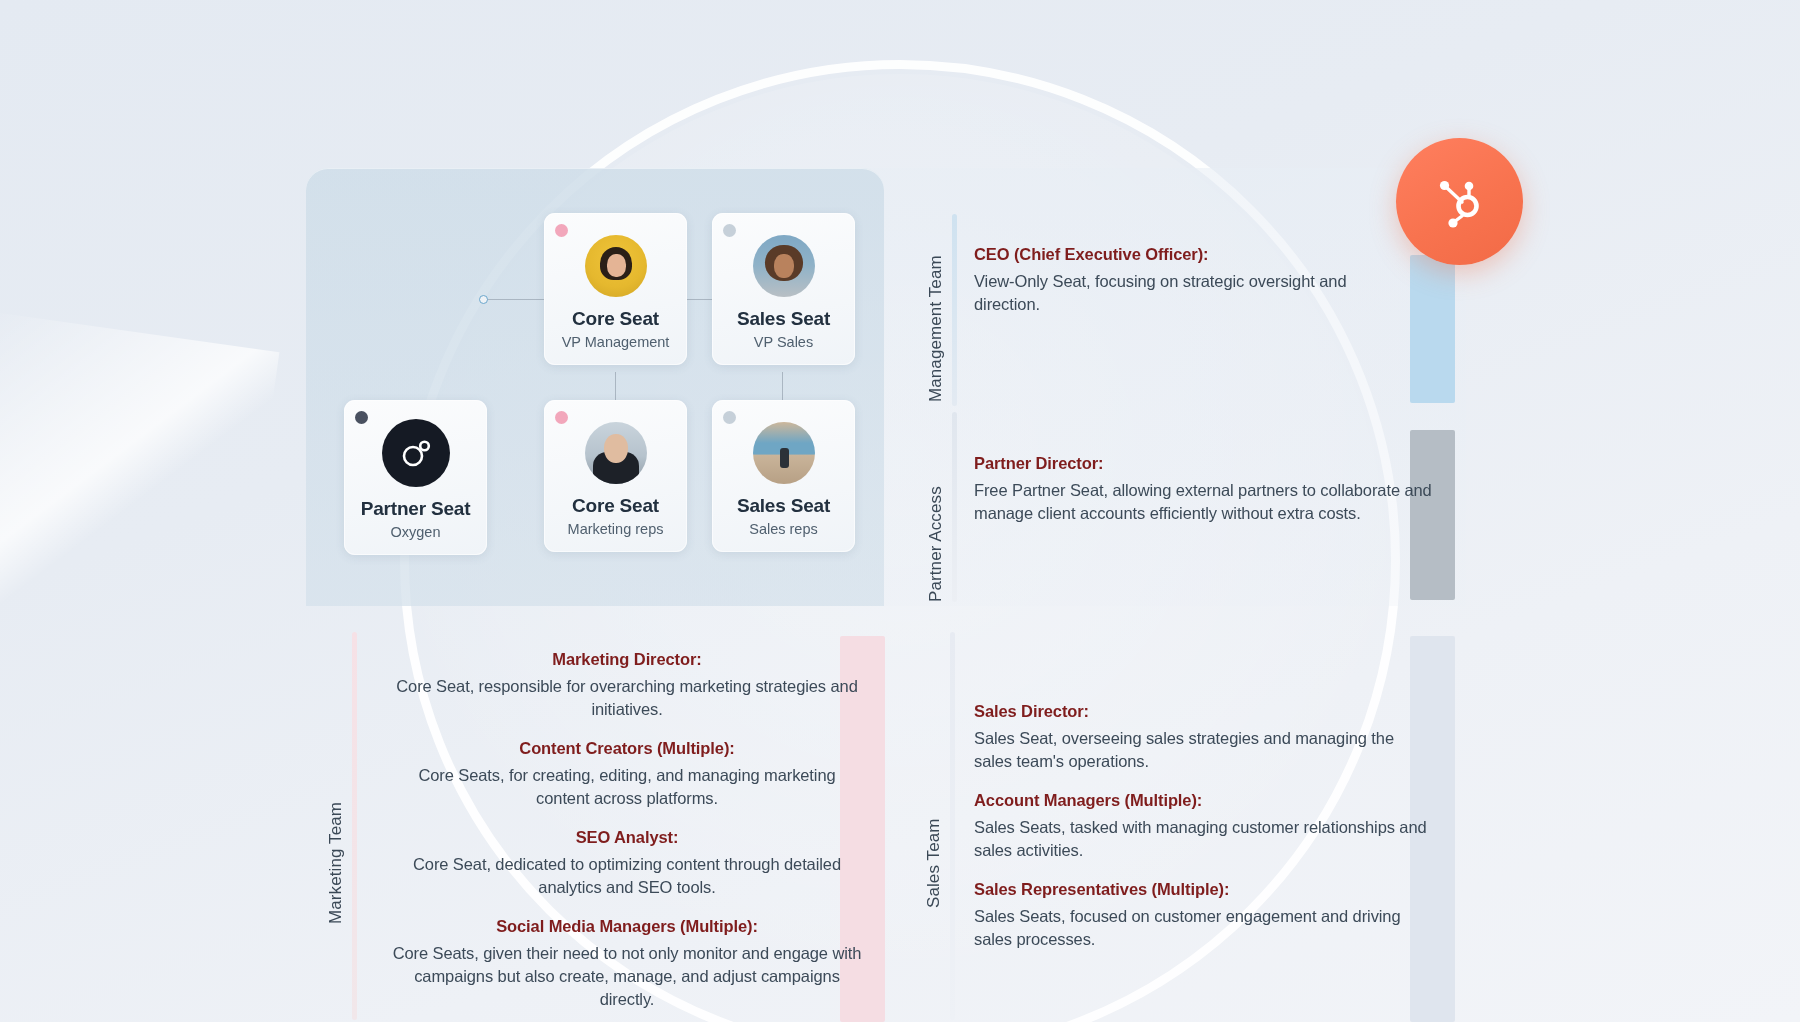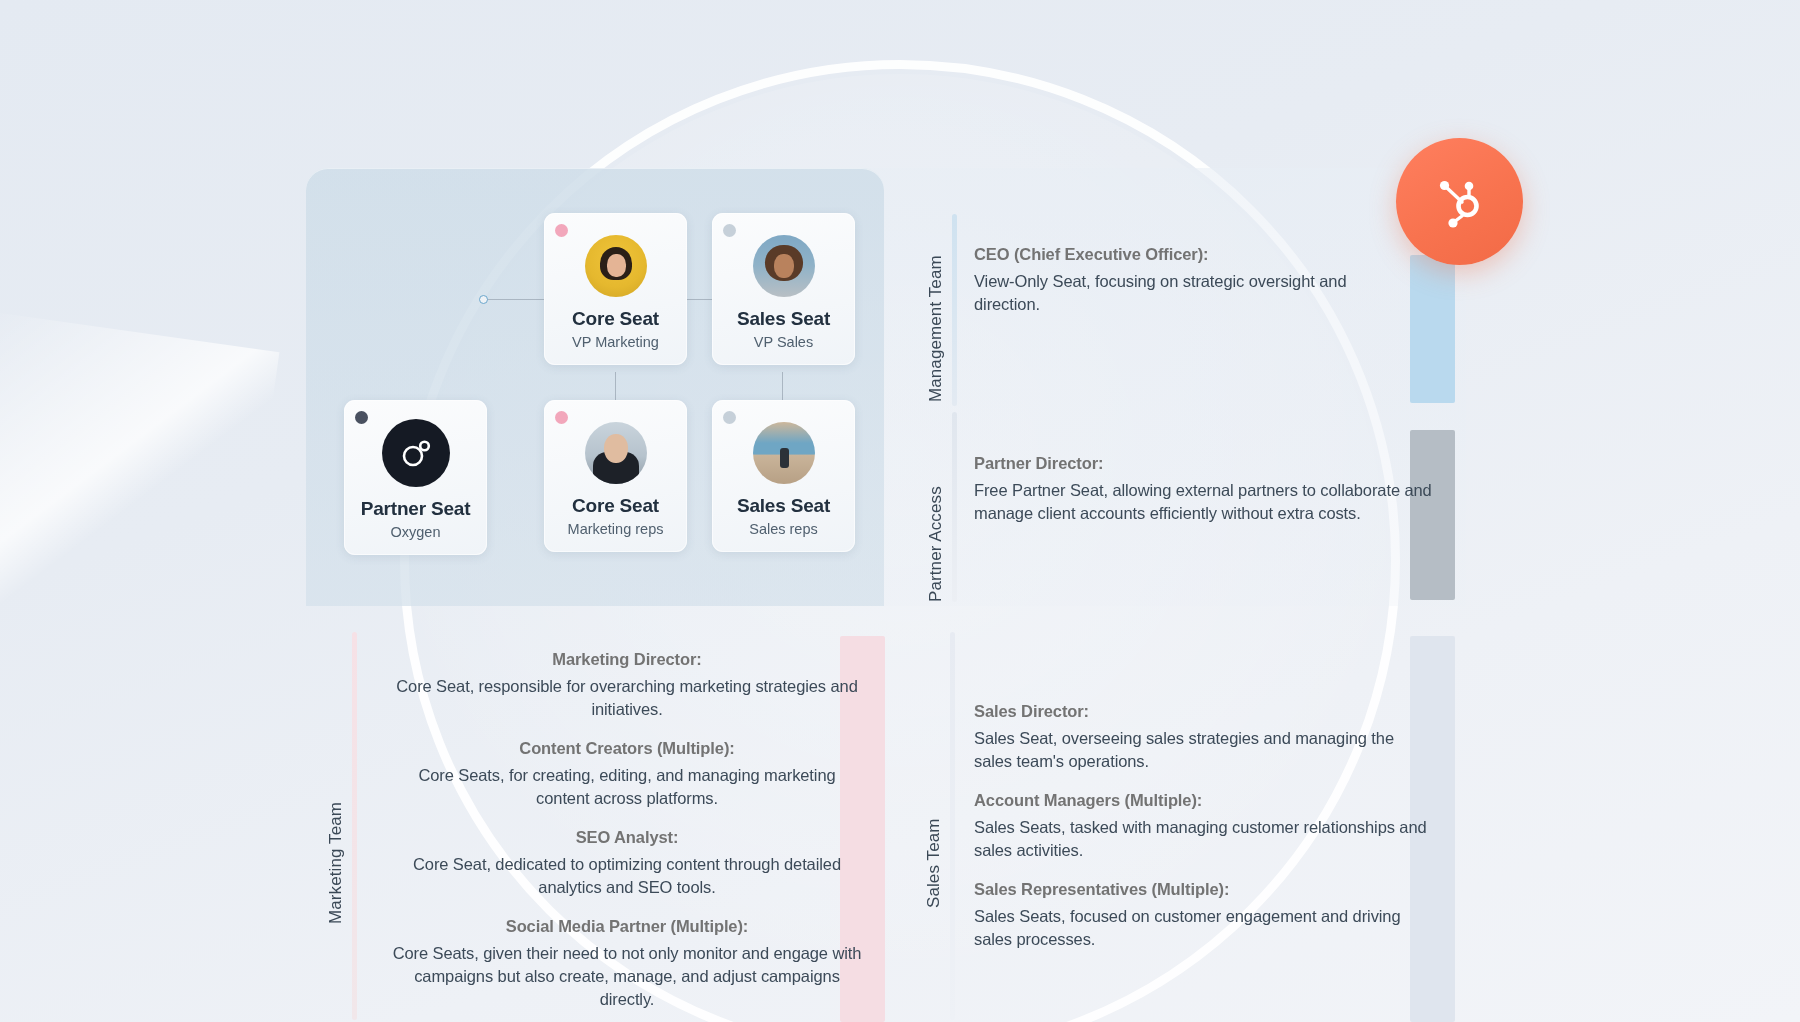--- a/index.html
+++ b/index.html
@@ -134,21 +134,21 @@
     transform:rotate(180deg);
     font-size:17px; color:#3a4856;
     letter-spacing:0.1px;
     white-space:nowrap;
   }
   .vrule{ position:absolute; width:5px; border-radius:3px; }
   .desc-body{ position:absolute; }
   .desc-item{ margin-bottom:17px; }
   .desc-item:last-child{ margin-bottom:0; }
   .desc-head{
-    font-size:16.5px; font-weight:700; color:#737373;
+    font-size:16.5px; font-weight:700; color:#7f1d1d;
     margin-bottom:6px; letter-spacing:-0.1px;
   }
   .desc-text{
     font-size:16.5px; color:#3c4a58; line-height:1.42;
     letter-spacing:-0.1px;
   }
 
   
   .accent-bar{ position:absolute; border-radius:2px; z-index:4; }
 
@@ -179,21 +179,21 @@
   <div class="conn conn-h" style="left:684px; top:299px; width:28px;"></div>
   <div class="conn-node" style="left:479px; top:295px;"></div>
   <div class="conn conn-v" style="left:615px; top:372px; height:36px;"></div>
   <div class="conn conn-v" style="left:782px; top:372px; height:36px;"></div>
 
 
   <div class="seat-card" style="left:544px; top:213px;">
     <span class="seat-dot" style="background:#f2a7bb;"></span>
     <div class="seat-avatar av-vpmkt"></div>
     <div class="seat-title">Core Seat</div>
-    <div class="seat-sub">VP Marketing</div>
+    <div class="seat-sub">VP Management</div>
   </div>
 
   <div class="seat-card" style="left:712px; top:213px;">
     <span class="seat-dot" style="background:#c6d0d9;"></span>
     <div class="seat-avatar av-vpsales"></div>
     <div class="seat-title">Sales Seat</div>
     <div class="seat-sub">VP Sales</div>
   </div>
 
   <div class="seat-card" style="left:344px; top:400px;">
@@ -256,21 +256,21 @@
       </div>
       <div class="desc-item">
         <div class="desc-head">Content Creators (Multiple):</div>
         <div class="desc-text">Core Seats, for creating, editing, and managing marketing content across platforms.</div>
       </div>
       <div class="desc-item">
         <div class="desc-head">SEO Analyst:</div>
         <div class="desc-text">Core Seat, dedicated to optimizing content through detailed analytics and SEO tools.</div>
       </div>
       <div class="desc-item">
-        <div class="desc-head">Social Media Partner (Multiple):</div>
+        <div class="desc-head">Social Media Managers (Multiple):</div>
         <div class="desc-text">Core Seats, given their need to not only monitor and engage with campaigns but also create, manage, and adjust campaigns directly.</div>
       </div>
     </div>
   </div>
   <div class="accent-bar" style="left:840px; top:636px; width:45px; height:386px; background:#f5dde3;"></div>
 
   <div class="desc-block" style="left:928px; top:630px; width:530px; height:392px;">
     <div class="vrule" style="left:22px; top:2px; height:388px; background:linear-gradient(180deg,#e7ebf2 0%,#eef1f6 100%);"></div>
     <div class="vlabel" style="left:-4px; top:128px; height:150px;">Sales Team</div>
     <div class="desc-body" style="left:46px; top:72px; width:460px;">

